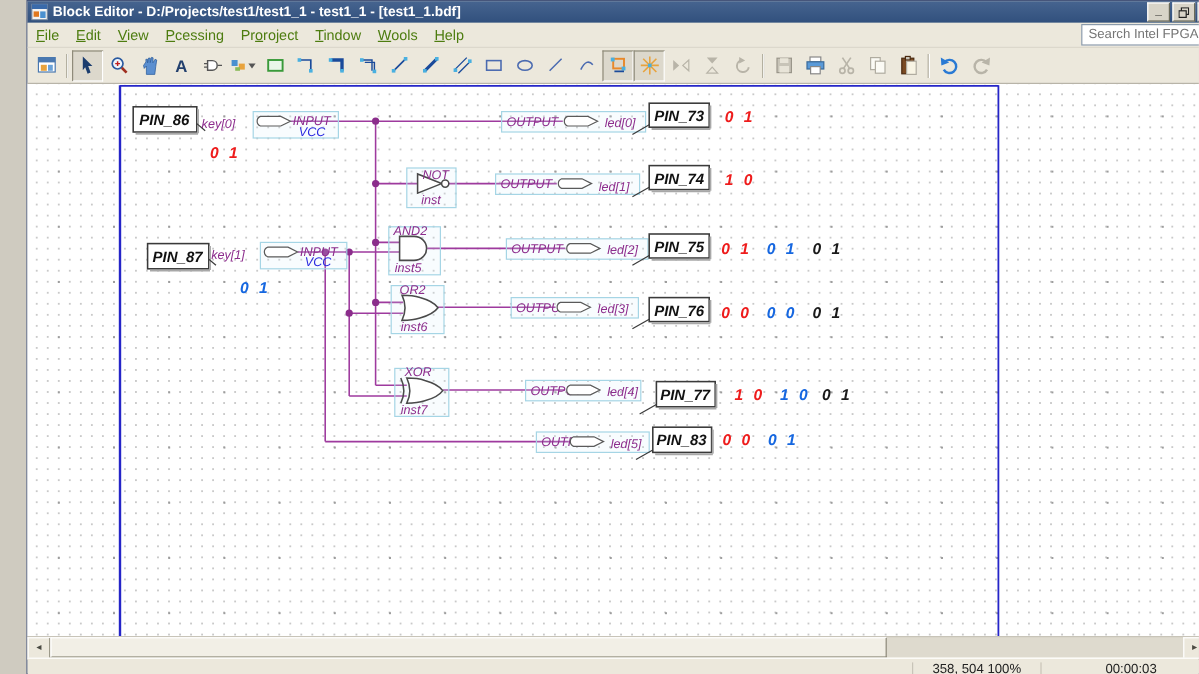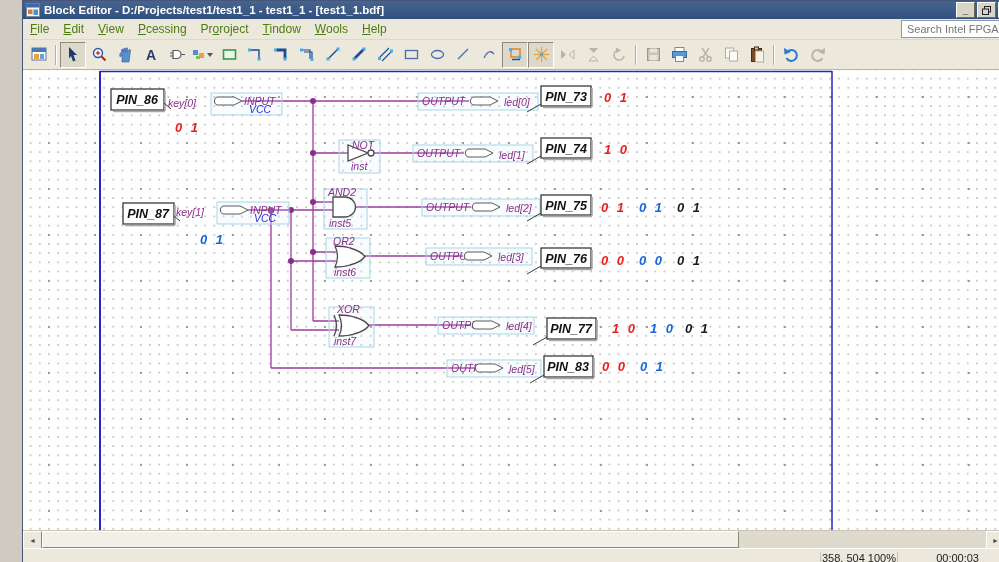--- a/index.html
+++ b/index.html
@@ -34,21 +34,21 @@
   .vthumb{flex:0 0 330px;background:#f2efe6;border:1px solid;border-color:#fff #8a8676 #8a8676 #fff;}
   .vtrack{flex:1;}
   
   .hscroll{height:17px;display:flex;background:#dedace;border-top:1px solid #c8c4b8;flex:0 0 auto;}
   .harrow{width:17px;height:100%;background:#ece8dc;border:1px solid;border-color:#fff #8a8676 #8a8676 #fff;font-size:7px;color:#4a4a42;display:flex;align-items:center;justify-content:center;flex:0 0 auto;}
   .hthumb{width:695px;background:#f2efe6;border:1px solid;border-color:#fff #8a8676 #8a8676 #fff;flex:0 0 auto;}
   .htrack{flex:1;}
   .corner{width:15px;background:#ece8dc;flex:0 0 auto;}
   
   .status{height:17px;display:flex;align-items:center;background:#ece8dc;border-top:1px solid #fff;font-size:11px;color:#222;flex:0 0 auto;}
-  .spanel{padding:0 1px;white-space:nowrap;}
+  .spanel{padding:0 16px;white-space:nowrap;}
   .sp-coords{margin-left:auto;border-left:1px solid #c8c4b8;}
   .sp-time{width:80px;border-left:1px solid #c8c4b8;margin-right:40px;text-align:right;}
   
   .st{font-family:"Liberation Sans",sans-serif;font-size:10.5px;fill:#8d2d8d;}
   .stv{font-family:"Liberation Sans",sans-serif;font-size:10.5px;fill:#2a2ae0;}
   .pinname{font-family:"Liberation Sans",sans-serif;font-size:12.5px;font-weight:bold;fill:#111;}
   .val{font-family:"Liberation Sans",sans-serif;font-size:13px;font-weight:bold;letter-spacing:2.5px;}
   .wire{stroke:#9e3a9e;stroke-width:1.3;fill:none;}
   .gate{fill:#fff;stroke:#4a4a4a;stroke-width:1.3;}
   .pinsym{fill:#fff;stroke:#5a5a5a;stroke-width:1;}

